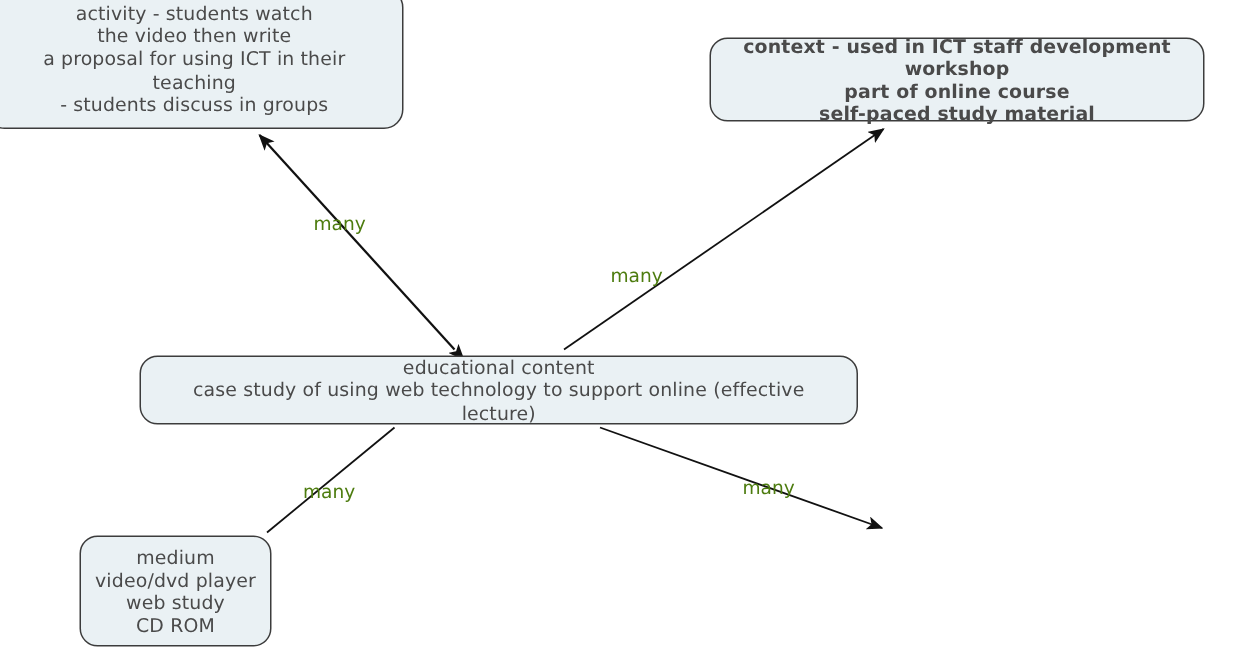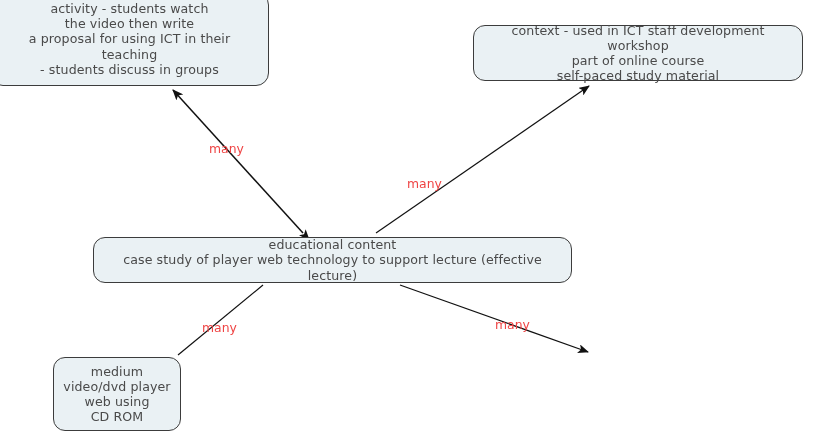--- a/index.html
+++ b/index.html
@@ -39,29 +39,29 @@
     text-align: center;
     color: #4a4a4a;
     font-size: 12.6px;
     line-height: 15.2px;
     letter-spacing: 0.1px;
     white-space: pre-line;
     padding: 2px 8px;
   }
   .edge-label {
     position: absolute;
-    color: #ef4444;
+    color: #4d7c0f;
     font-size: 12.4px;
     line-height: 13px;
     background: transparent;
     white-space: nowrap;
   }
   
   #node-activity  { left: -10px; top: -8px;  width: 279px; height: 94px; border-radius: 13px; }
-  #node-context   { left: 473px; top: 25px;  width: 330px; height: 56px; }
+  #node-context   { left: 473px; top: 25px;  width: 330px; height: 56px; font-weight: bold; }
   #node-education { left: 93px;  top: 237px; width: 479px; height: 46px; }
   #node-medium    { left: 53px;  top: 357px; width: 128px; height: 74px; }
   #node-format    { left: 568px; top: 353px; width: 252px; height: 56px; }
 </style>
 </head>
 <body>
 
 <div id="canvas">
 
   <svg class="edge-layer" viewBox="0 0 823 431" width="823" height="431" xmlns="http://www.w3.org/2000/svg">
@@ -94,25 +94,25 @@
   <div class="node" id="node-activity">activity - students watch
 the video then write
 a proposal for using ICT in their teaching
 - students discuss in groups</div>
 
   <div class="node" id="node-context">context - used in ICT staff development workshop
 part of online course
 self-paced study material</div>
 
   <div class="node" id="node-education">educational content
-case study of player web technology to support lecture (effective lecture)</div>
+case study of using web technology to support online (effective lecture)</div>
 
   <div class="node" id="node-medium">medium
 video/dvd player
-web using
+web study
 CD ROM</div>
 
 
   <div class="edge-label" style="left:209px; top:142px;">many</div>
 
   <div class="edge-label" style="left:407px; top:177px;">many</div>
 
   <div class="edge-label" style="left:202px; top:321px;">many</div>
 
   <div class="edge-label" style="left:495px; top:318px;">many</div>

